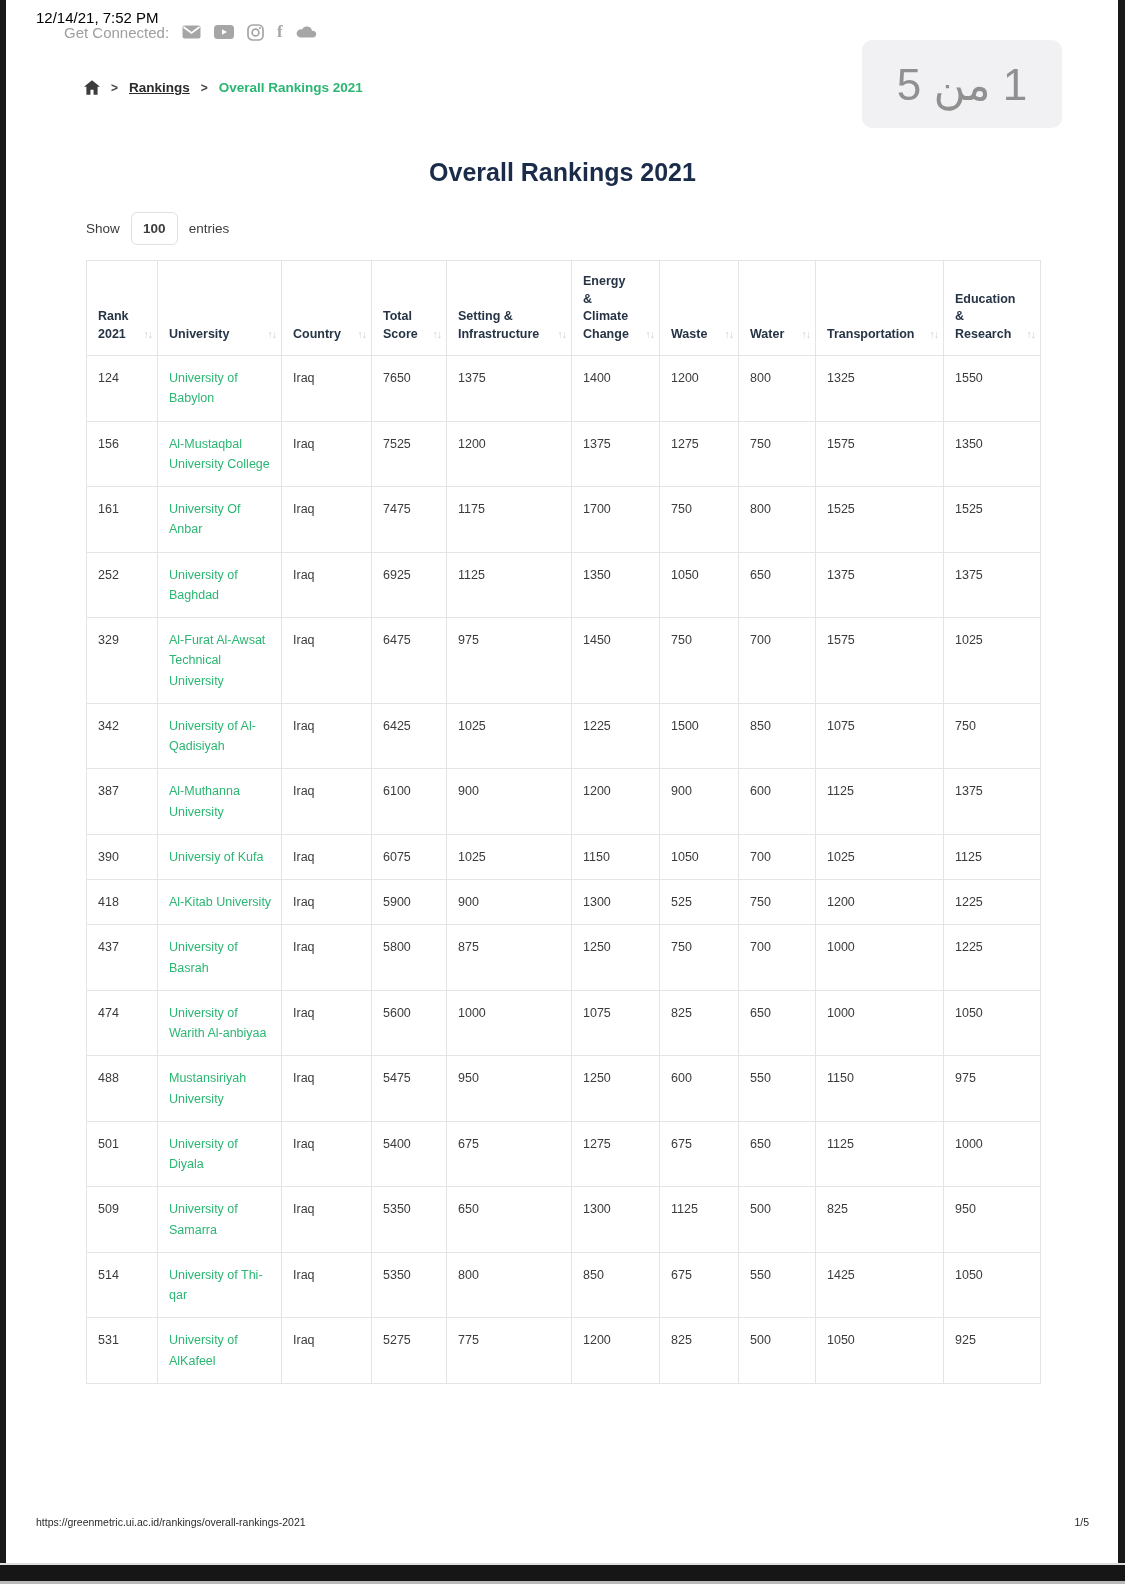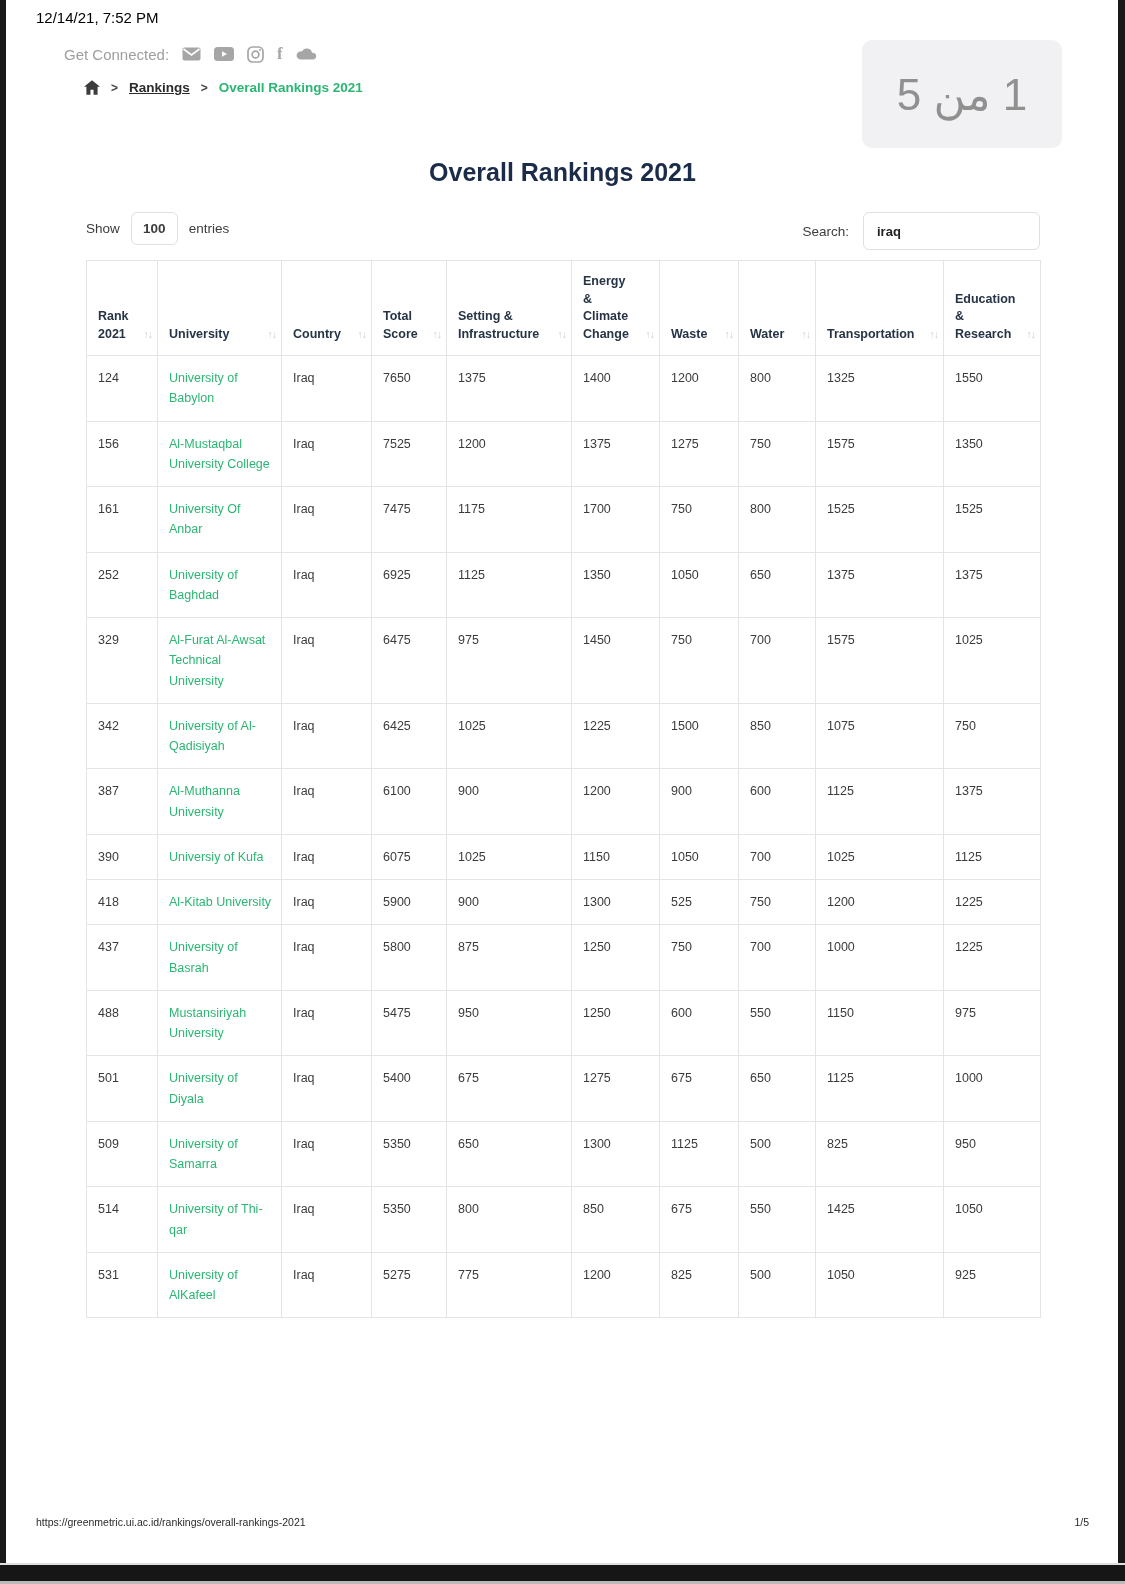--- a/index.html
+++ b/index.html
@@ -8,25 +8,25 @@
 
   .edge-left  { position:absolute; left:0; top:0; bottom:0; width:6px;  background:#191919; }
   .edge-right { position:absolute; right:0; top:0; bottom:0; width:7px; background:#191919; }
   .edge-bottom{ position:absolute; left:0; right:0; bottom:0; height:21px; background:#161616; border-top:2px solid #dfdfdf; }
   .edge-bottom::after { content:""; position:absolute; left:0; right:0; bottom:0; height:3px; background:#b9b9b9; }
 
   .print-header { position:absolute; top:9px; left:36px; right:36px; height:16px; font-size:15px; color:#000; }
   .print-header .ph-date { position:absolute; left:0; top:0; }
   .print-header .ph-doc  { position:absolute; left:0; right:0; top:0; text-align:center; }
 
-  .get-connected { position:absolute; top:44px; left:64px; display:flex; align-items:center; gap:13px; color:#9e9e9e; font-size:15px; }
+  .get-connected { position:absolute; top:22px; left:64px; display:flex; align-items:center; gap:13px; color:#9e9e9e; font-size:15px; }
   .gc-icon { display:inline-flex; align-items:center; }
   .fb-f { color:#a6a6a6; font-weight:bold; font-size:17px; font-family:"Liberation Serif", serif; }
 
-  .page-badge { position:absolute; top:40px; right:63px; width:200px; height:108px; background:#f1f1f3; border-radius:10px;
+  .page-badge { position:absolute; top:40px; right:63px; width:200px; height:88px; background:#f1f1f3; border-radius:10px;
                 display:flex; align-items:center; justify-content:center; font-size:44px; color:#909090; }
 
   .breadcrumb { position:absolute; top:80px; left:84px; display:flex; align-items:center; gap:11px; font-size:13.5px; color:#333; }
   .crumb-sep { font-size:12px; color:#444; font-weight:bold; }
   .crumb-link { color:#2b2b2b; text-decoration:underline; font-weight:bold; cursor:pointer; }
   .crumb-current { color:#2bb673; font-weight:bold; }
 
   .page-title { position:absolute; top:158px; left:0; right:0; text-align:center; font-size:25px; font-weight:bold; color:#1b2b4a; }
 
   .controls { position:absolute; top:212px; left:86px; right:85px; height:40px; font-size:13.5px; color:#3c3c3c; }
@@ -101,24 +101,20 @@
   <span class="crumb-current">Overall Rankings 2021</span>
 </div>
 
 <h1 class="page-title">Overall Rankings 2021</h1>
 
 <div class="controls">
   <div class="show-group">
     <span>Show</span>
     <span class="entries-box">100</span>
     <span>entries</span>
-  </div>
-  <div class="search-group">
-    <span>Search:</span>
-    <input class="search-input" type="text" value="iraq" style="">
   </div>
 </div>
 
 <table class="rankings">
   <colgroup>
     <col style="width:71px">
       <col style="width:124px">
       <col style="width:90px">
       <col style="width:75px">
       <col style="width:125px">
@@ -265,20 +261,32 @@
         <td>Iraq</td>
         <td>5800</td>
         <td>875</td>
         <td>1250</td>
         <td>750</td>
         <td>700</td>
         <td>1000</td>
         <td>1225</td>
       </tr>
       <tr>
+        <td>474</td>
+        <td><span class="uni-link">University of Warith Al-anbiyaa</span></td>
+        <td>Iraq</td>
+        <td>5600</td>
+        <td>1000</td>
+        <td>1075</td>
+        <td>825</td>
+        <td>650</td>
+        <td>1000</td>
+        <td>1050</td>
+      </tr>
+      <tr>
         <td>488</td>
         <td><span class="uni-link">Mustansiriyah University</span></td>
         <td>Iraq</td>
         <td>5475</td>
         <td>950</td>
         <td>1250</td>
         <td>600</td>
         <td>550</td>
         <td>1150</td>
         <td>975</td>

